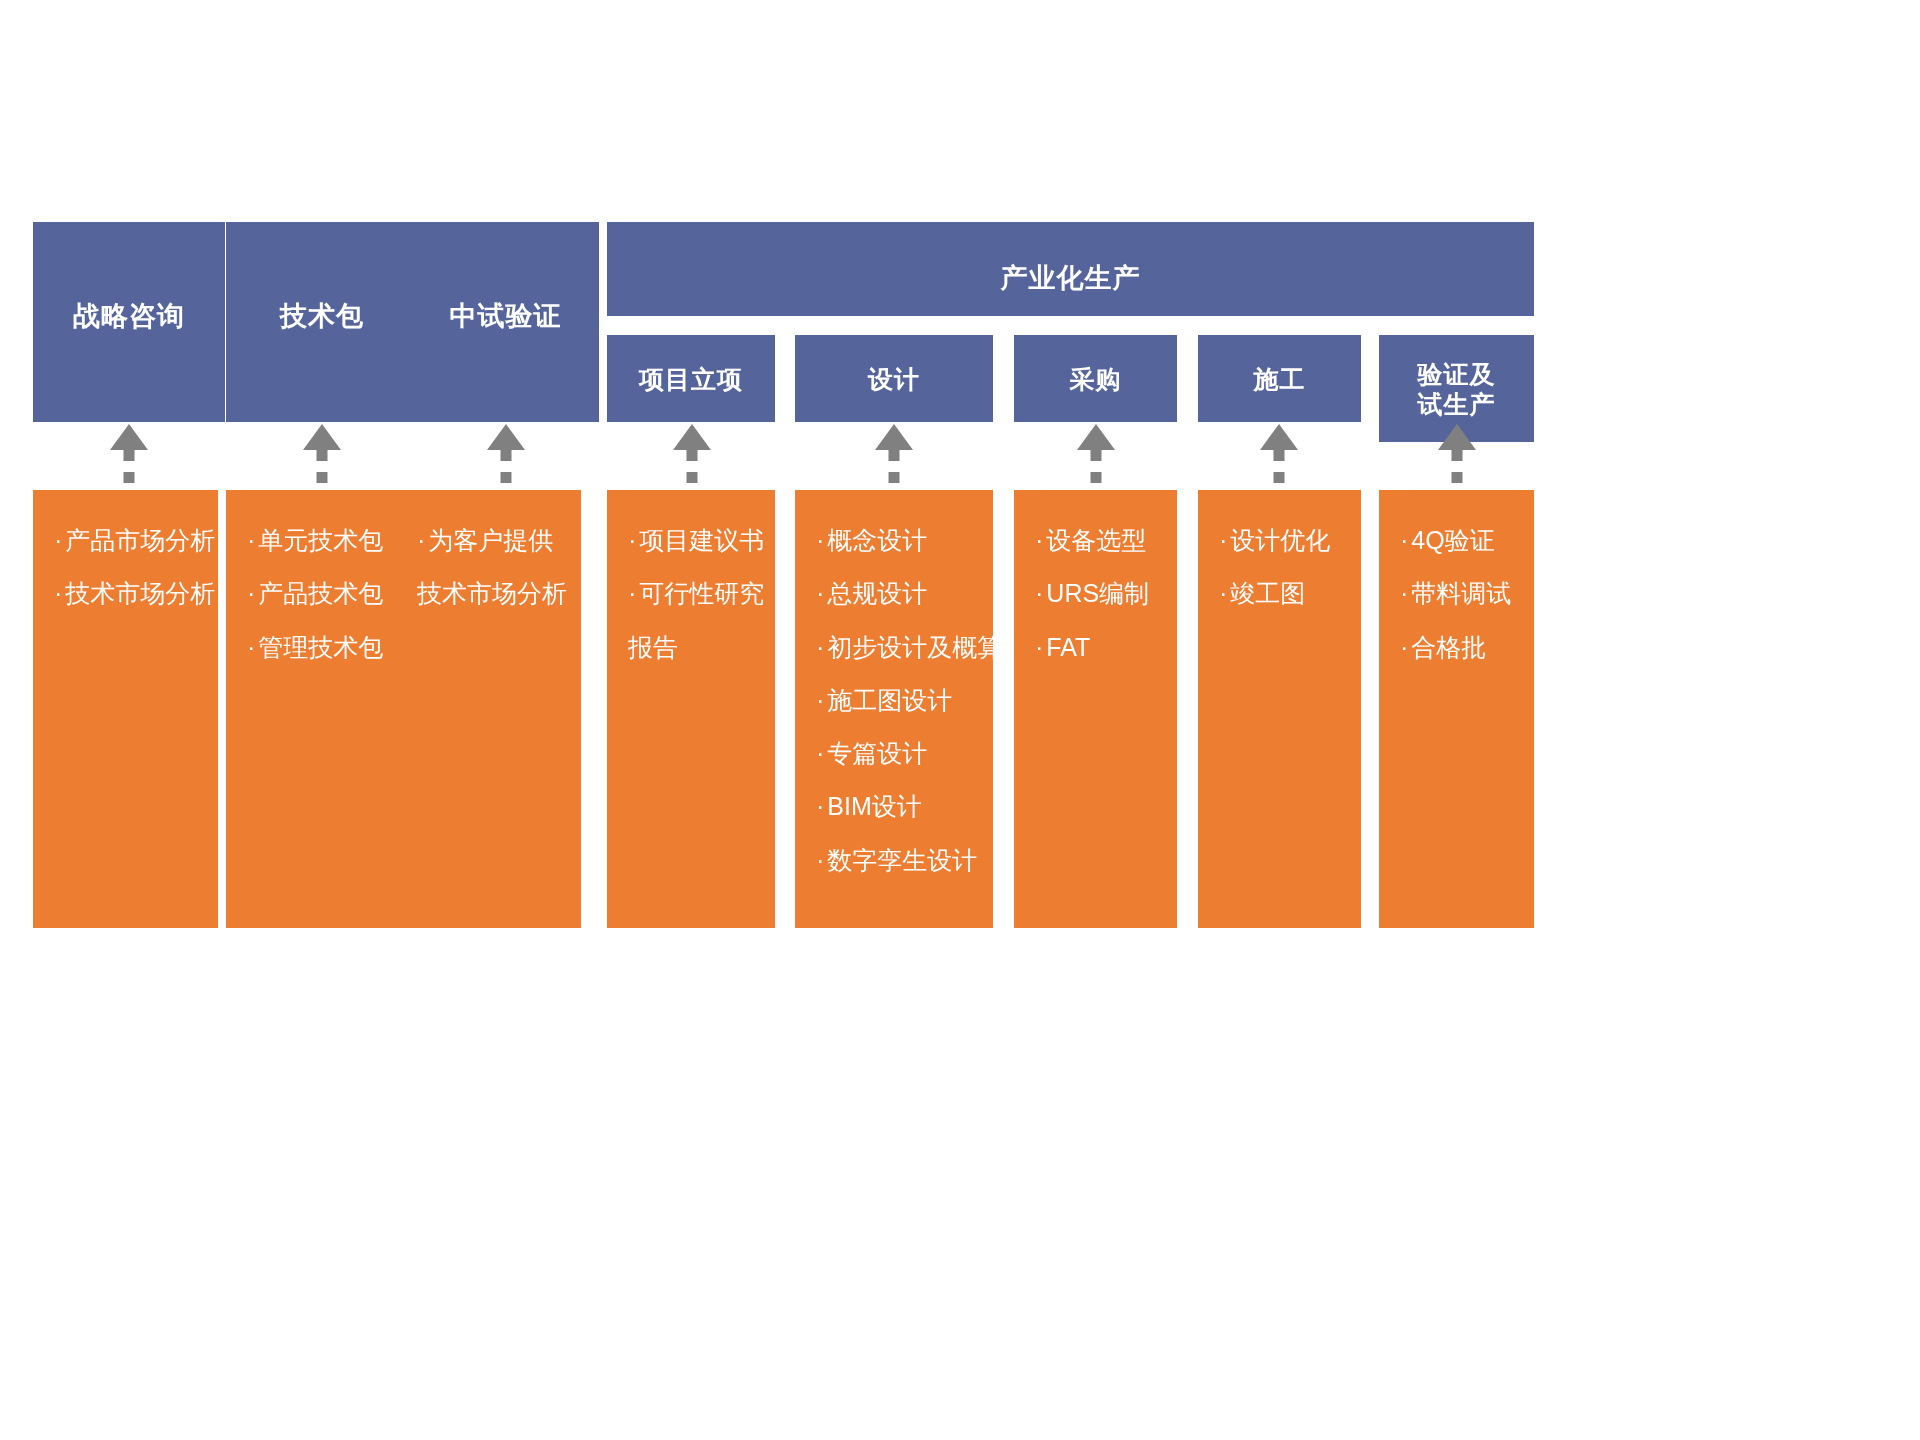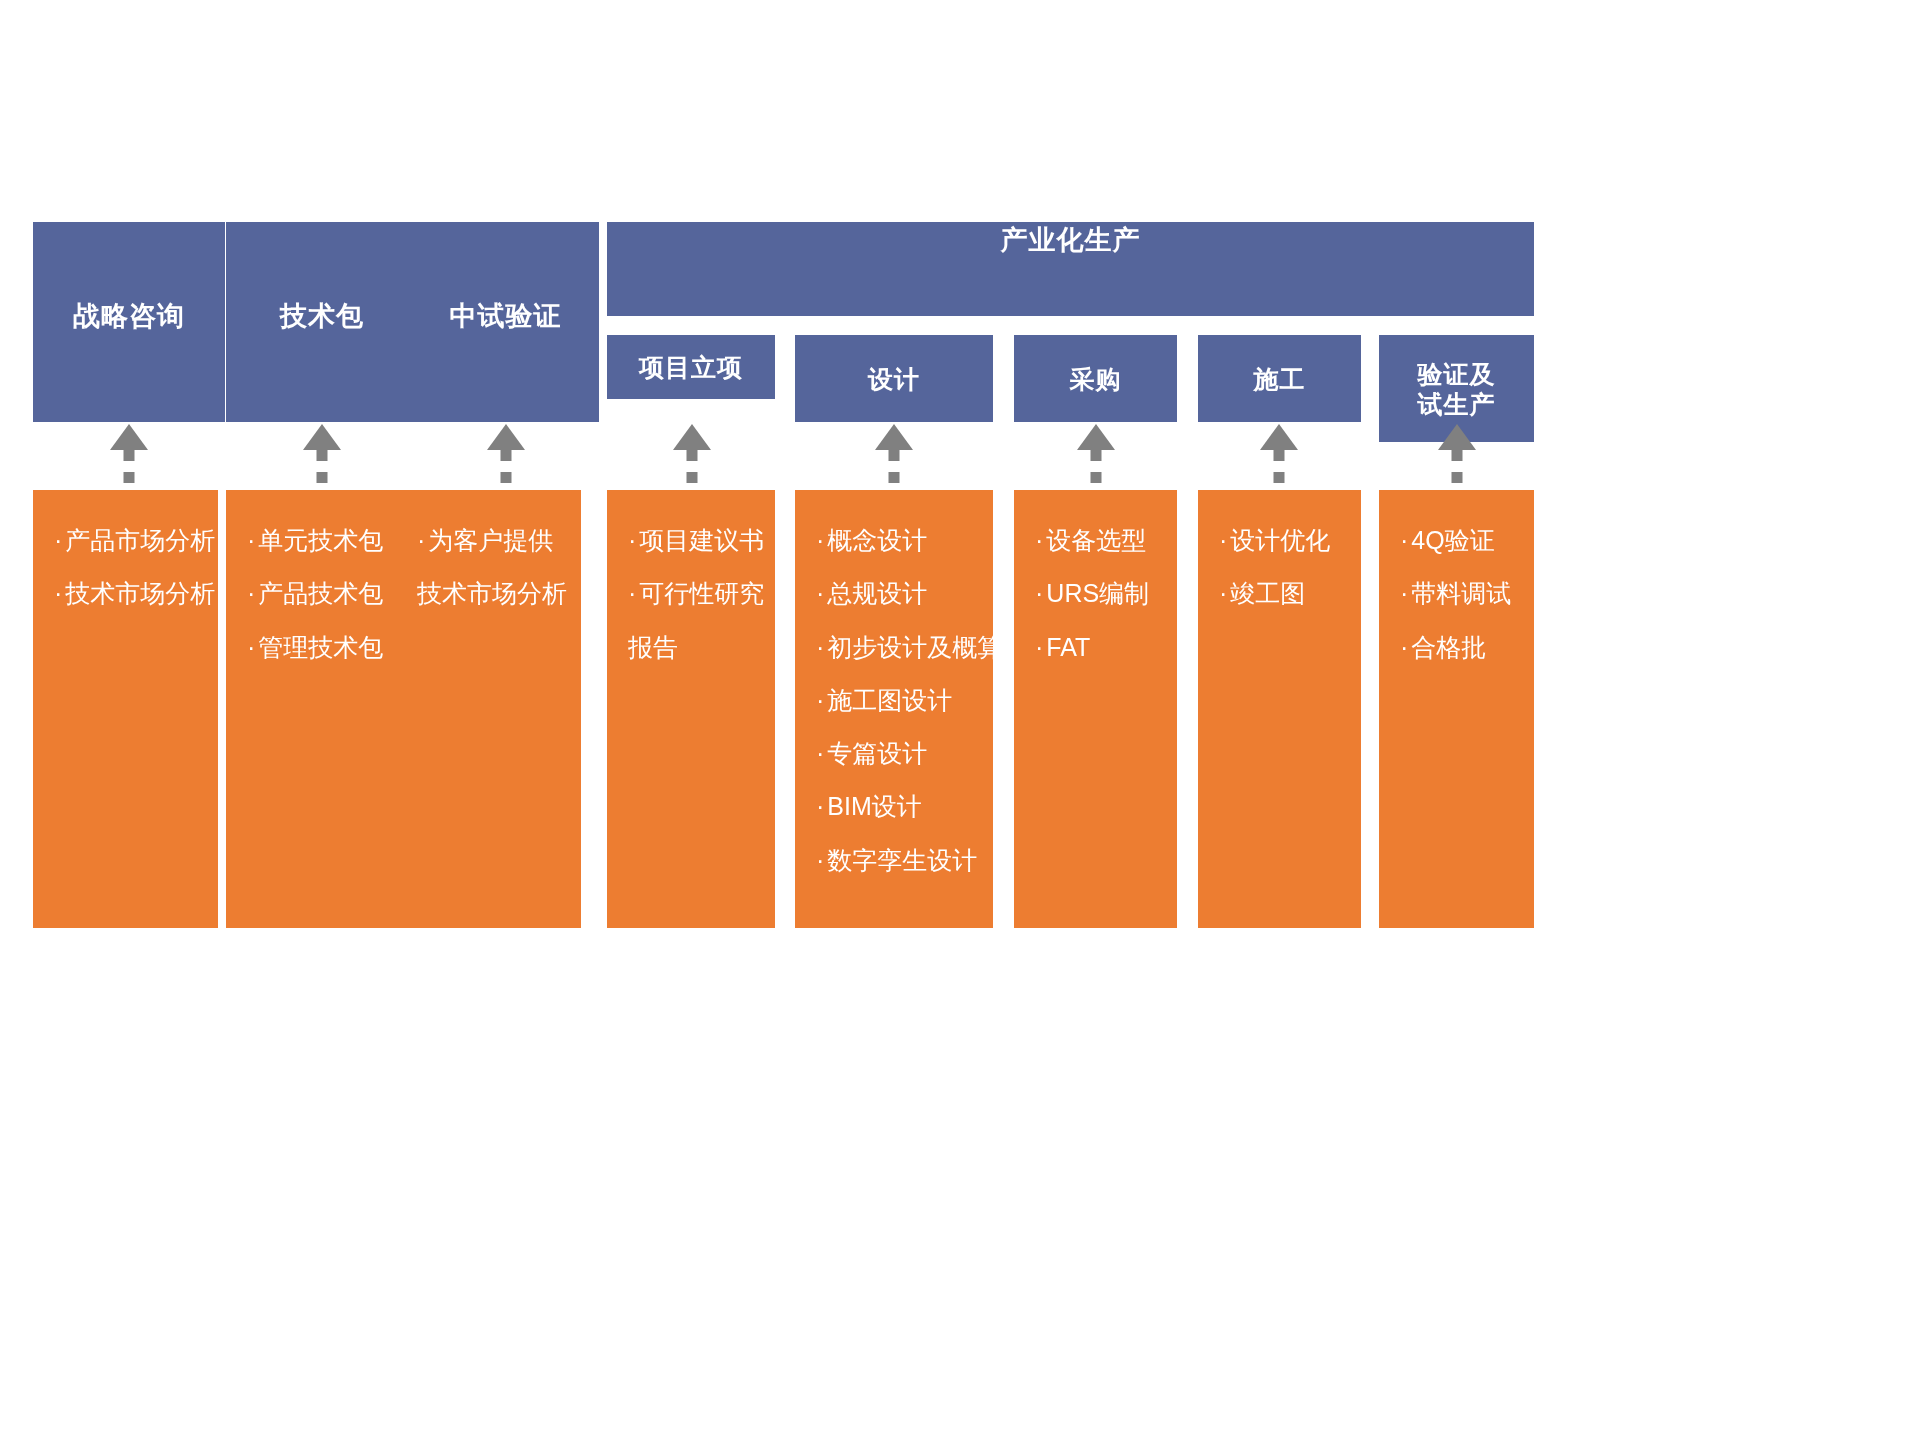--- a/index.html
+++ b/index.html
@@ -39,20 +39,21 @@
 
   .tier1 {               
     font-size: 27px;
     padding-bottom: 10px;
   }
   .tier1 .lbl { line-height: 1.18; }
 
   .umbrella {            
     font-size: 27px;
     align-items: flex-start;
+    padding-top: 38px;
   }
 
   .tier2 {               
     font-size: 25px;
   }
   .tier2 .lbl { line-height: 1.2; }
 
   
   .arrow {
     position: absolute;
@@ -122,21 +123,21 @@
   </div>
 
   <div class="blue-box tier1" style="left:412px; top:222px; width:187px; height:200px;">
     <span class="lbl">中试验证</span>
   </div>
 
   <div class="blue-box umbrella" style="left:607px; top:222px; width:927px; height:94px;">
     <span class="lbl">产业化生产</span>
   </div>
 
-  <div class="blue-box tier2" style="left:607px; top:335px; width:168px; height:64px;">
+  <div class="blue-box tier2" style="left:607px; top:335px; width:168px; height:87px;">
     <span class="lbl">项目立项</span>
   </div>
 
   <div class="blue-box tier2" style="left:795px; top:335px; width:198px; height:87px;">
     <span class="lbl">设计</span>
   </div>
 
   <div class="blue-box tier2" style="left:1014px; top:335px; width:163px; height:87px;">
     <span class="lbl">采购</span>
   </div>

